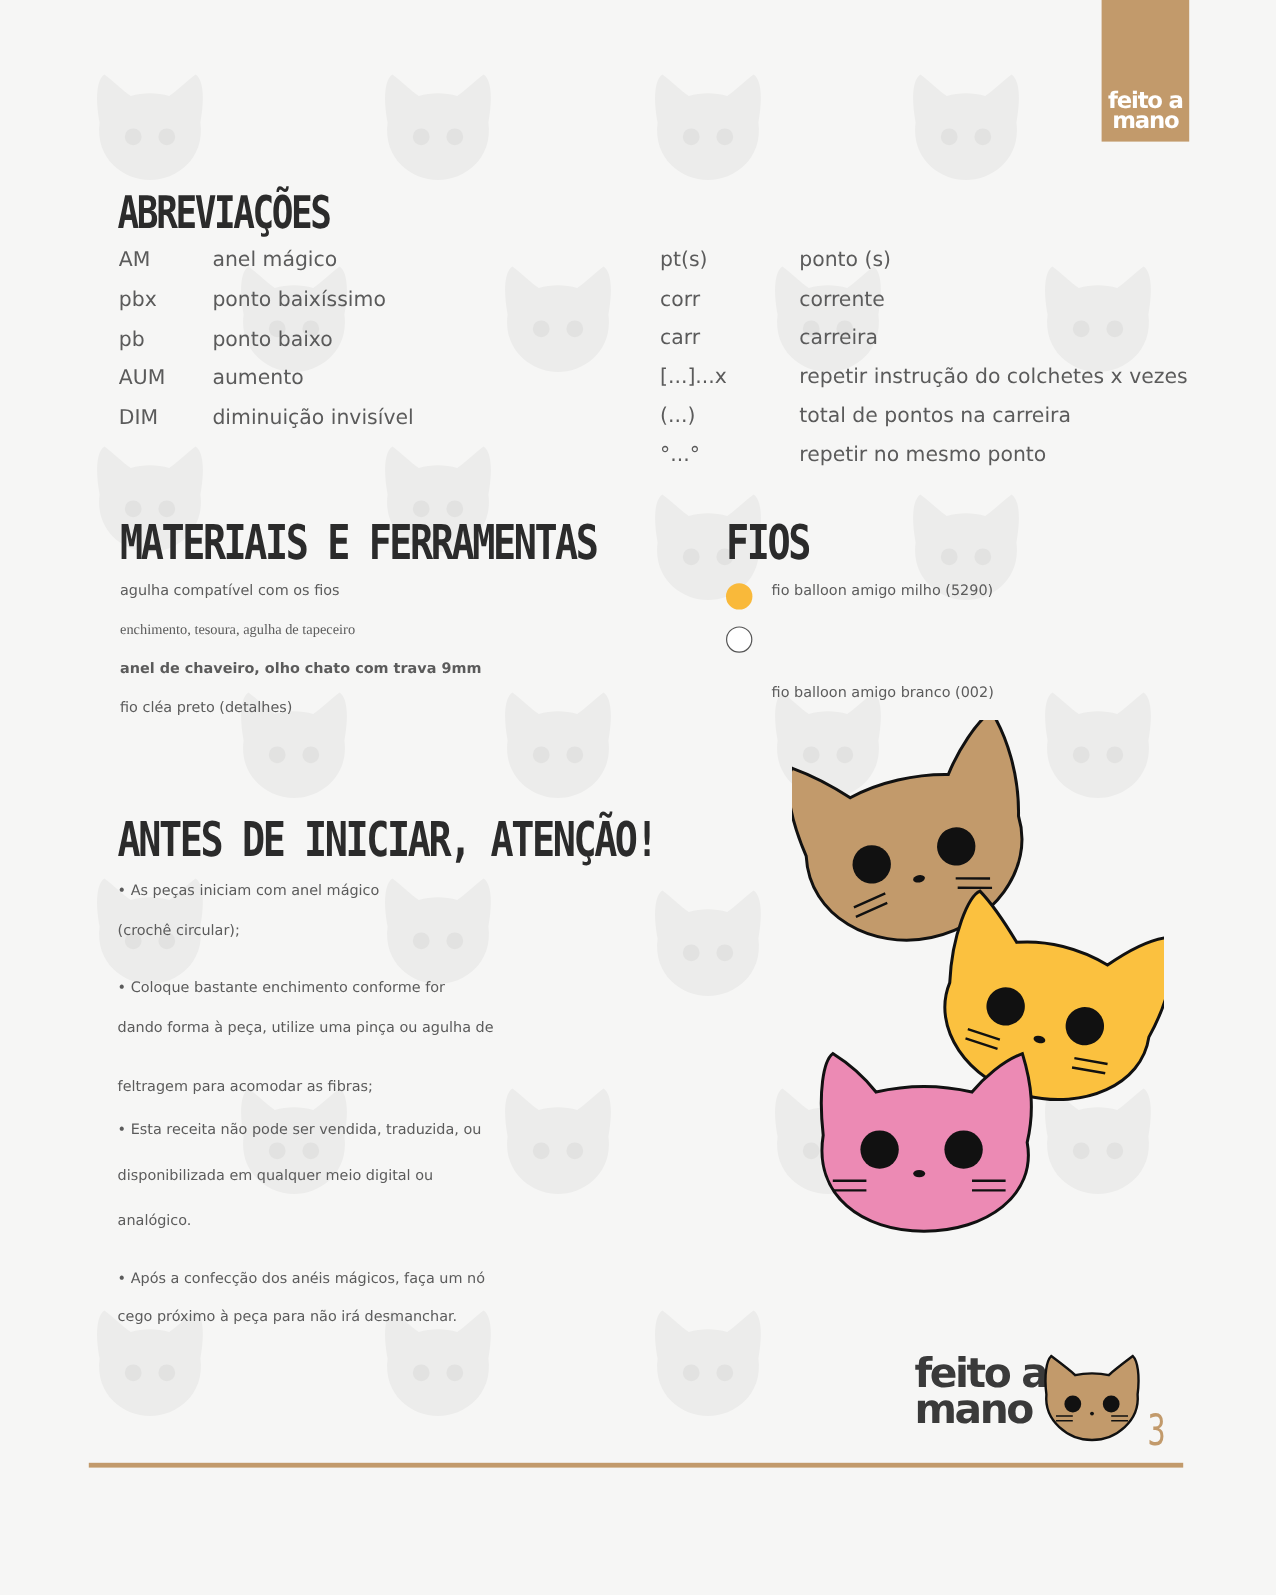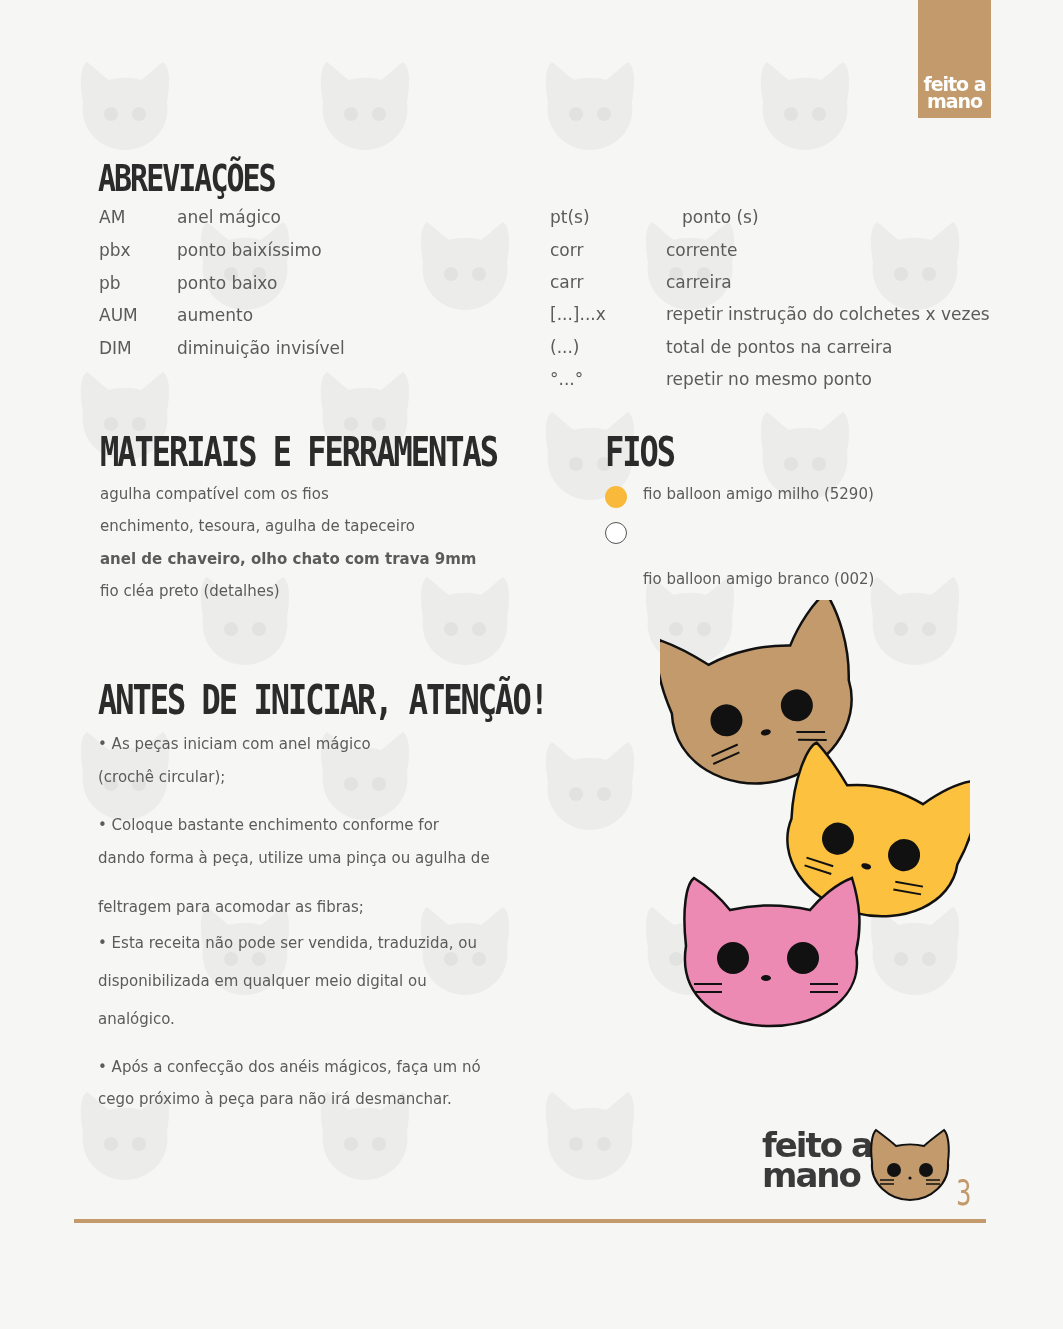--- a/index.html
+++ b/index.html
@@ -16,21 +16,21 @@
     display: flex; flex-direction: column; justify-content: flex-end; align-items: center;
     padding-bottom: 8px; box-sizing: border-box;
     font-family: "DejaVu Sans", sans-serif; font-weight: bold; font-size: 19px; line-height: 17px;
     letter-spacing: -1px;
   }
   .h {
     position: absolute; font-family: "DejaVu Sans Mono", monospace; font-weight: bold;
     color: #2b2b2b; letter-spacing: -2px; transform: scaleY(1.25); transform-origin: left top;
     text-transform: uppercase;
   }
-  .txt { position: absolute; font-size: 15px; color: #5b5b5b; white-space: nowrap; }
+  .txt { position: absolute; font-size: 12px; color: #5b5b5b; white-space: nowrap; }
   .abbr-row { position: absolute; font-size: 17px; color: #5b5b5b; white-space: nowrap; }
   .abbr-row .k { position: absolute; left: 0; }
   .abbr-row .v { position: absolute; }
   .dot { position: absolute; width: 22px; height: 22px; border-radius: 50%; box-sizing: border-box; }
   .bottom-line { position: absolute; left: 74px; top: 1219px; width: 912px; height: 4px; background: #c29a6b; }
   .footer-brand {
     position: absolute; left: 762px; top: 1130px; font-weight: bold; font-size: 34px; line-height: 30px;
     color: #3a3a3a; letter-spacing: -2px;
   }
   .page-num {
@@ -103,21 +103,21 @@
   </div>
   <div class="abbr-row" style="left:99px;top:338px;">
     <span class="k">DIM</span>
     <span class="v" style="left:78px">diminuição invisível</span>
   </div>
 </div>
 
 <div>
   <div class="abbr-row" style="left:550px;top:207px;">
     <span class="k">pt(s)</span>
-    <span class="v" style="left:132px">ponto (s)</span>
+    <span class="v" style="left:116px">ponto (s)</span>
   </div>
   <div class="abbr-row" style="left:550px;top:240px;">
     <span class="k">corr</span>
     <span class="v" style="left:116px">corrente</span>
   </div>
   <div class="abbr-row" style="left:550px;top:272px;">
     <span class="k">carr</span>
     <span class="v" style="left:116px">carreira</span>
   </div>
   <div class="abbr-row" style="left:550px;top:304px;">
@@ -130,21 +130,21 @@
   </div>
   <div class="abbr-row" style="left:550px;top:369px;">
     <span class="k">°...°</span>
     <span class="v" style="left:116px">repetir no mesmo ponto</span>
   </div>
 </div>
 
 <div class="h" style="left:100px;top:428px;font-size:32px;">Materiais e Ferramentas</div>
 <div>
   <div class="txt" style="left:100px;top:485px;">agulha compatível com os fios</div>
-  <div class="txt" style="left:100px;top:517px;">enchimento, tesoura, agulha de tapeceiro</div>
+  <div class="txt" style="left:100px;top:517px;font-family:Liberation Serif, serif;">enchimento, tesoura, agulha de tapeceiro</div>
   <div class="txt" style="left:100px;top:550px;font-weight:bold;">anel de chaveiro, olho chato com trava 9mm</div>
   <div class="txt" style="left:100px;top:582px;">fio cléa preto (detalhes)</div>
 </div>
 
 <div class="h" style="left:605px;top:428px;font-size:32px;">Fios</div>
 <div>
   <div class="dot" style="left:605px;top:486px;background:#f9b93a;"></div>
   <div class="txt" style="left:643px;top:485px;">fio balloon amigo milho (5290)</div>
   <div class="dot" style="left:605px;top:522px;background:#fff;border:1.5px solid #555;"></div>
   <div class="txt" style="left:643px;top:522px;margin-top:48px;">fio balloon amigo branco (002)</div>

